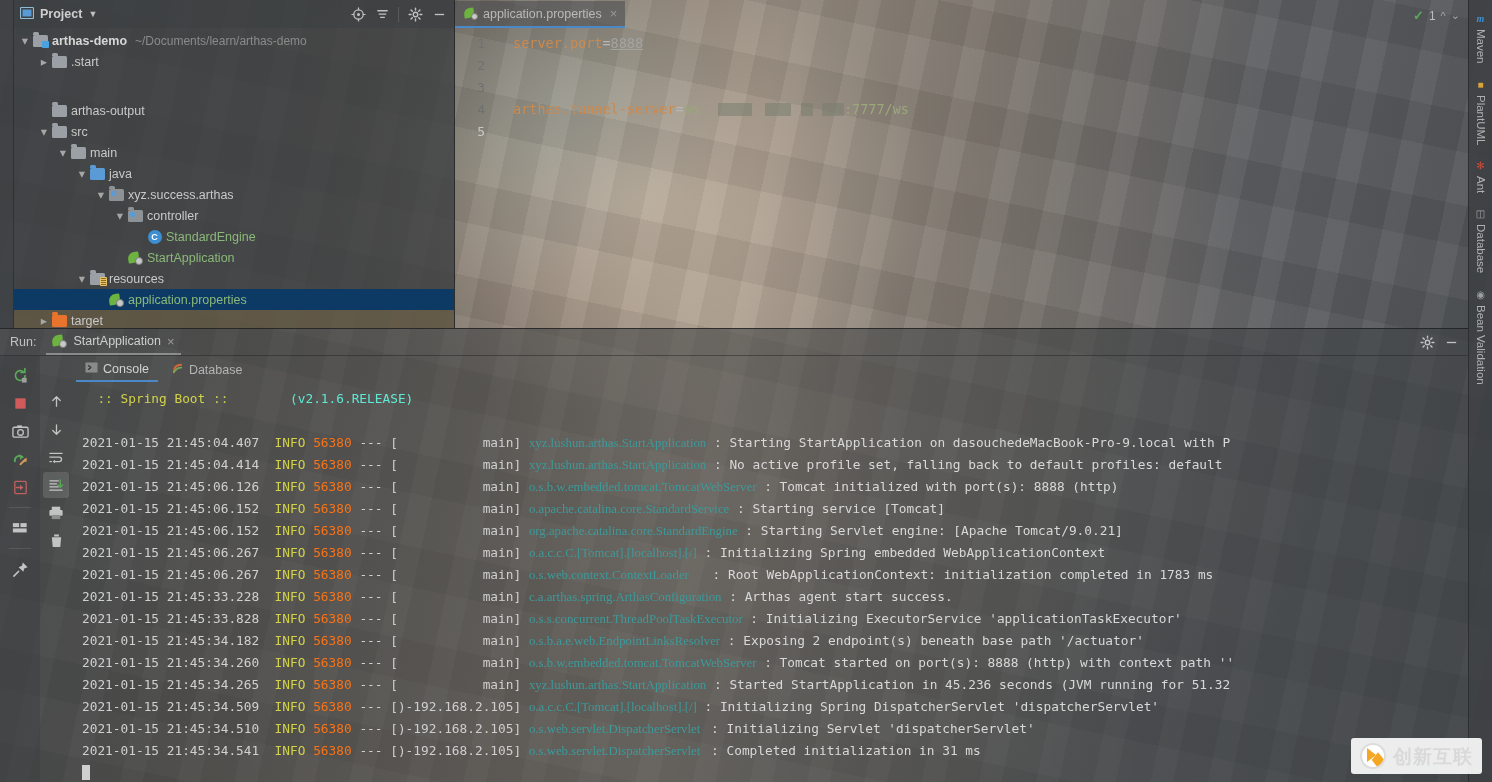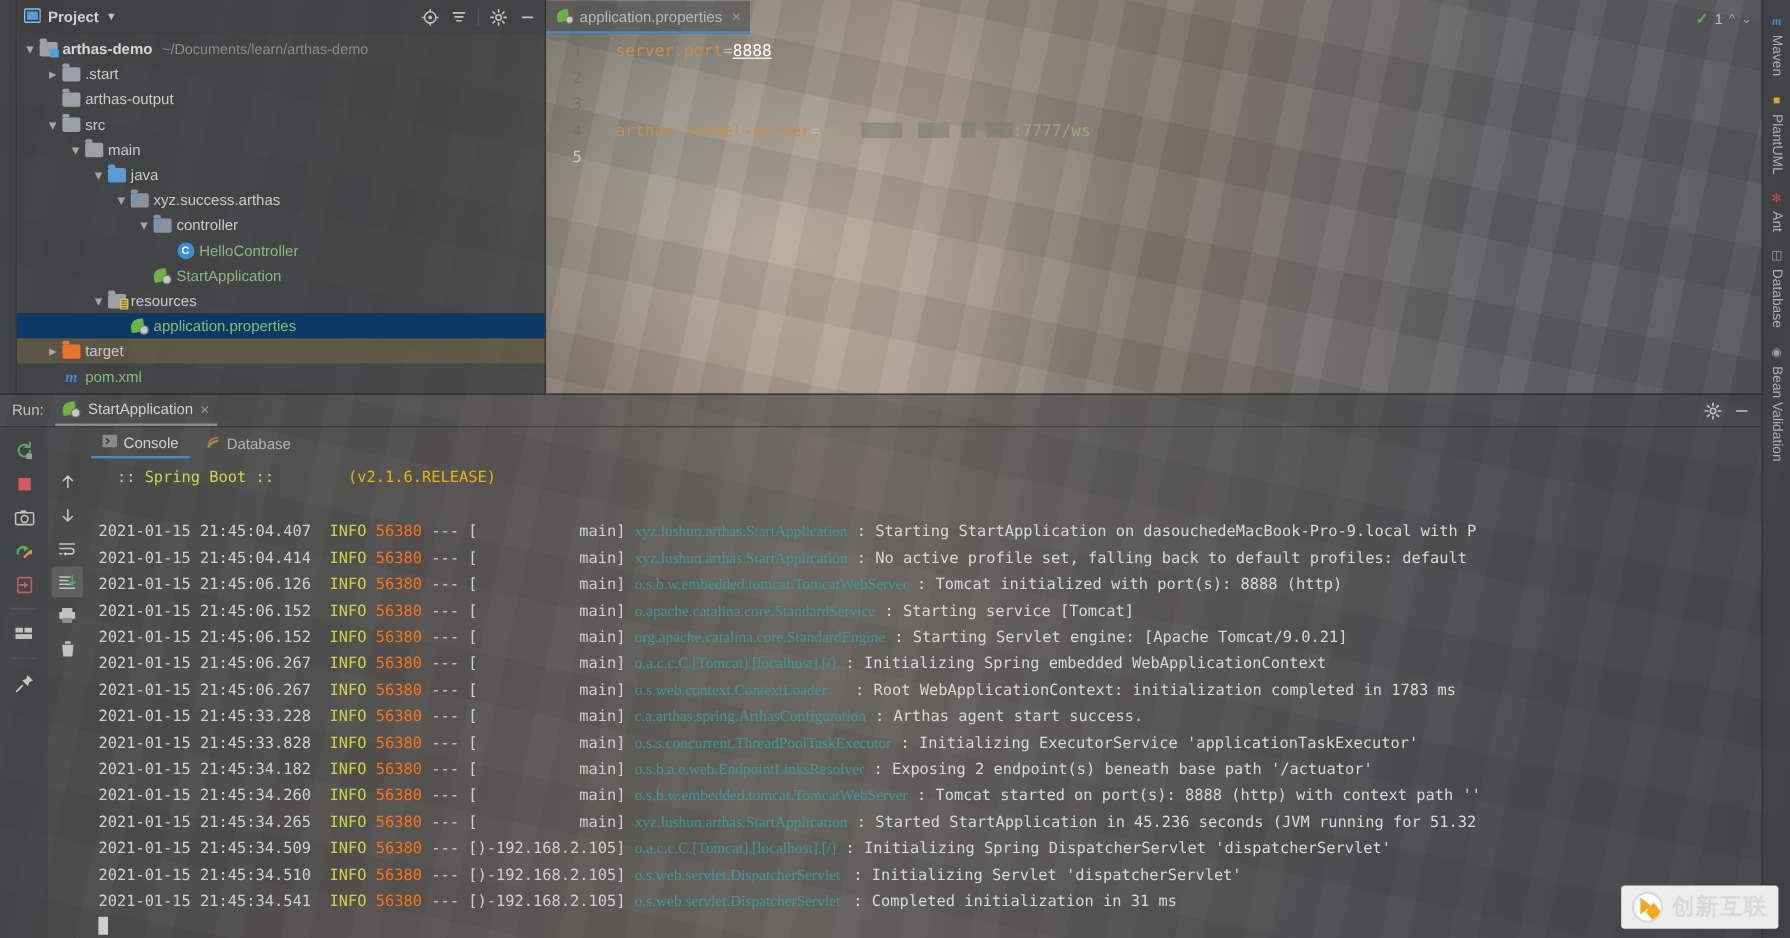--- a/index.html
+++ b/index.html
@@ -128,21 +128,21 @@
   }
   .cline { height: 22px; display: flex; align-items: center; white-space: pre; }
   .gut {
     width: 40px; flex: 0 0 40px; text-align: right; padding-right: 10px;
     color: #707070; font-size: 13px;
   }
   .gut.cur { color: #c8c8c8; }
   .ctext { padding-left: 18px; }
   .k-key  { color: #cc8a4e; }
   .k-eq   { color: #b6b6b6; }
-  .k-num  { color: #ffffff; text-decoration: underline; }
+  .k-num  { color: #a3a3a3; text-decoration: underline; }
   .k-val  { color: #9aa87a; }
   .k-val.wavy { text-decoration: underline wavy rgba(150,160,120,0.75); text-underline-offset: 3px; }
   .redact {
     display:inline-block; vertical-align:-2px; height:13px;
     background: rgba(120,125,110,0.55); border-radius:1px;
   }
   #inspect-widget {
     position: absolute; right: 8px; top: 8px; display: flex; align-items: center; gap: 5px;
     font-family: "Liberation Sans", sans-serif; font-size: 12px; color: #bdbdbd;
   }
@@ -204,21 +204,21 @@
   }
   .logline { height: 22px; }
   .c-ts    { color: #d0d0d0; }
   .c-lvl   { color: #d2d24a; }
   .c-pid   { color: #f97316; }
   .c-dash  { color: #cfcfcf; }
   .c-thr   { color: #cfcfcf; }
   .c-logger{ color: #3c9a9a; font-family: Liberation Serif, serif; }
   .c-msg   { color: #d8d8d8; }
   .c-boot  { color: #d2d24a; }
-  .c-ver   { color: #eab308; }
+  .c-ver   { color: #5eead4; }
   #caret {
     display: inline-block; width: 8px; height: 15px;
     background: #cfcfcf; vertical-align: -3px;
   }
 
   
   #right-stripe {
     position: absolute; right: 0; top: 0; width: 24px; height: 782px;
     background: rgba(60,63,65,0.86);
     border-left: 1px solid rgba(0,0,0,0.3);
@@ -317,21 +317,21 @@
           <span class="lab">arthas-demo</span>
           <span class="sub">~/Documents/learn/arthas-demo</span>
         </div>
         <div class="tnode" style="padding-left: 23px;">
           <span class="arrow">▸</span>
           <span class="ico">
             <span class="fld grey"></span>
           </span>
           <span class="lab">.start</span>
         </div>
-        <div class="tnode" style="padding-left: 23px;">
+        <div class="tnode" style="padding-left: 23px; margin-top: 28px;">
           <span class="arrow none">▸</span>
           <span class="ico">
             <span class="fld grey"></span>
           </span>
           <span class="lab">arthas-output</span>
         </div>
         <div class="tnode" style="padding-left: 23px;">
           <span class="arrow">▾</span>
           <span class="ico">
             <span class="fld grey"></span>
@@ -364,21 +364,21 @@
           <span class="ico">
             <span class="pkgico"></span>
           </span>
           <span class="lab">controller</span>
         </div>
         <div class="tnode" style="padding-left: 118px;">
           <span class="arrow none">▸</span>
           <span class="ico">
             <span class="cls-c">C</span>
           </span>
-          <span class="lab green">HelloController</span>
+          <span class="lab green">StandardEngine</span>
         </div>
         <div class="tnode" style="padding-left: 99px;">
           <span class="arrow none">▸</span>
           <span class="ico">
             <span class="leaf-spring">
               <span class="lf"></span>
               <span class="dot"></span>
             </span>
           </span>
           <span class="lab green">StartApplication</span>

